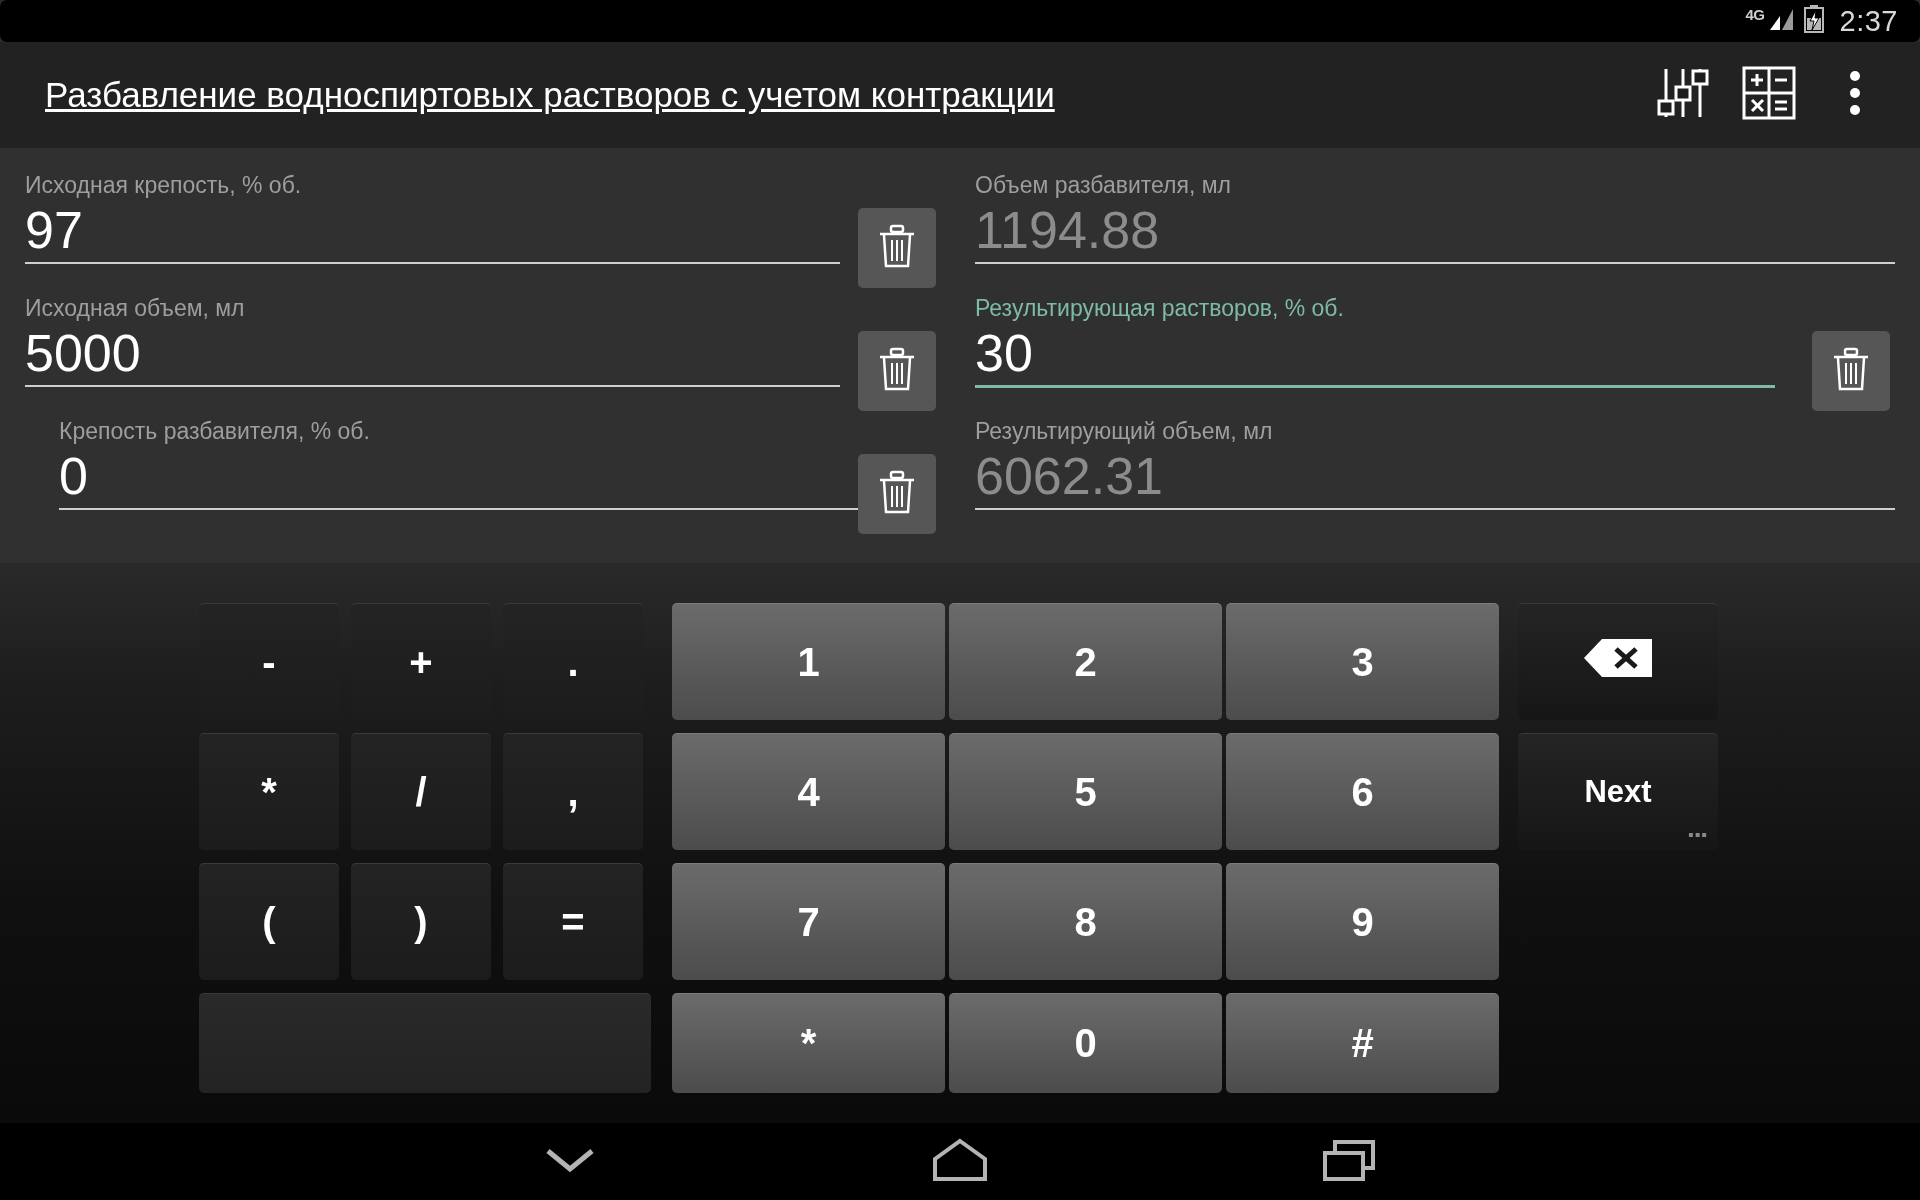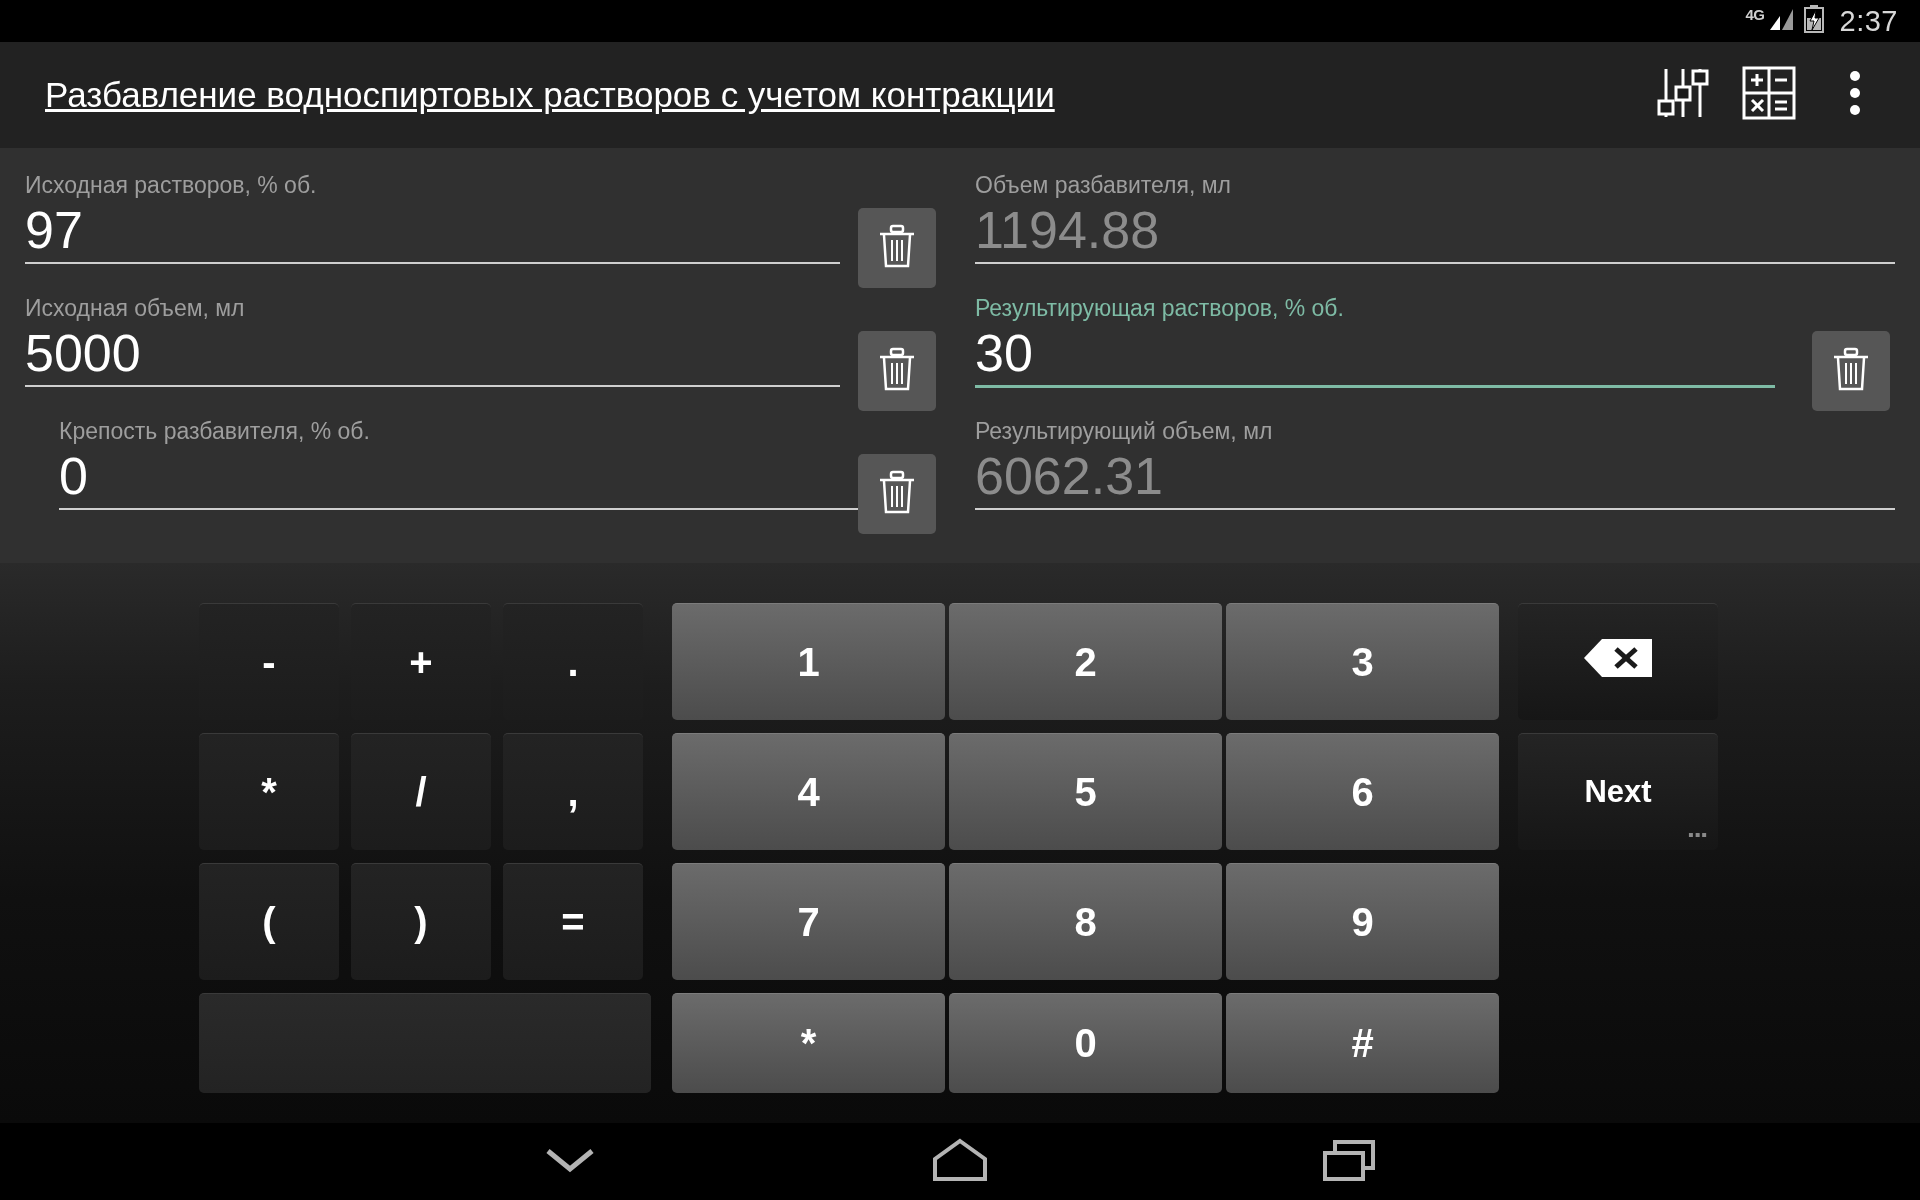--- a/index.html
+++ b/index.html
@@ -26,20 +26,21 @@
     position: absolute;
     top: 0; left: 0;
     width: 1920px;
     height: 42px;
     background: #000;
     display: flex;
     align-items: center;
     justify-content: flex-end;
     padding-right: 22px;
     box-sizing: border-box;
+    border-radius: 7px;
   }
   .status-right {
     display: flex;
     align-items: center;
     gap: 9px;
   }
   .net-label {
     color: #cfcfcf;
     font-size: 15px;
     font-weight: bold;
@@ -286,21 +287,21 @@
           </svg>
         </span>
       </div>
 
     </div>
   </div>
 
   <div class="form-area">
 
     <div class="field" style="left:25px; top:22px; width:815px;">
-      <div class="field-label">Исходная растворов, % об.</div>
+      <div class="field-label">Исходная крепость, % об.</div>
       <div class="field-value">97</div>
       <div class="underline"></div>
     </div>
 
     <div class="field" style="left:25px; top:145px; width:815px;">
       <div class="field-label">Исходная объем, мл</div>
       <div class="field-value">5000</div>
       <div class="underline"></div>
     </div>
 

